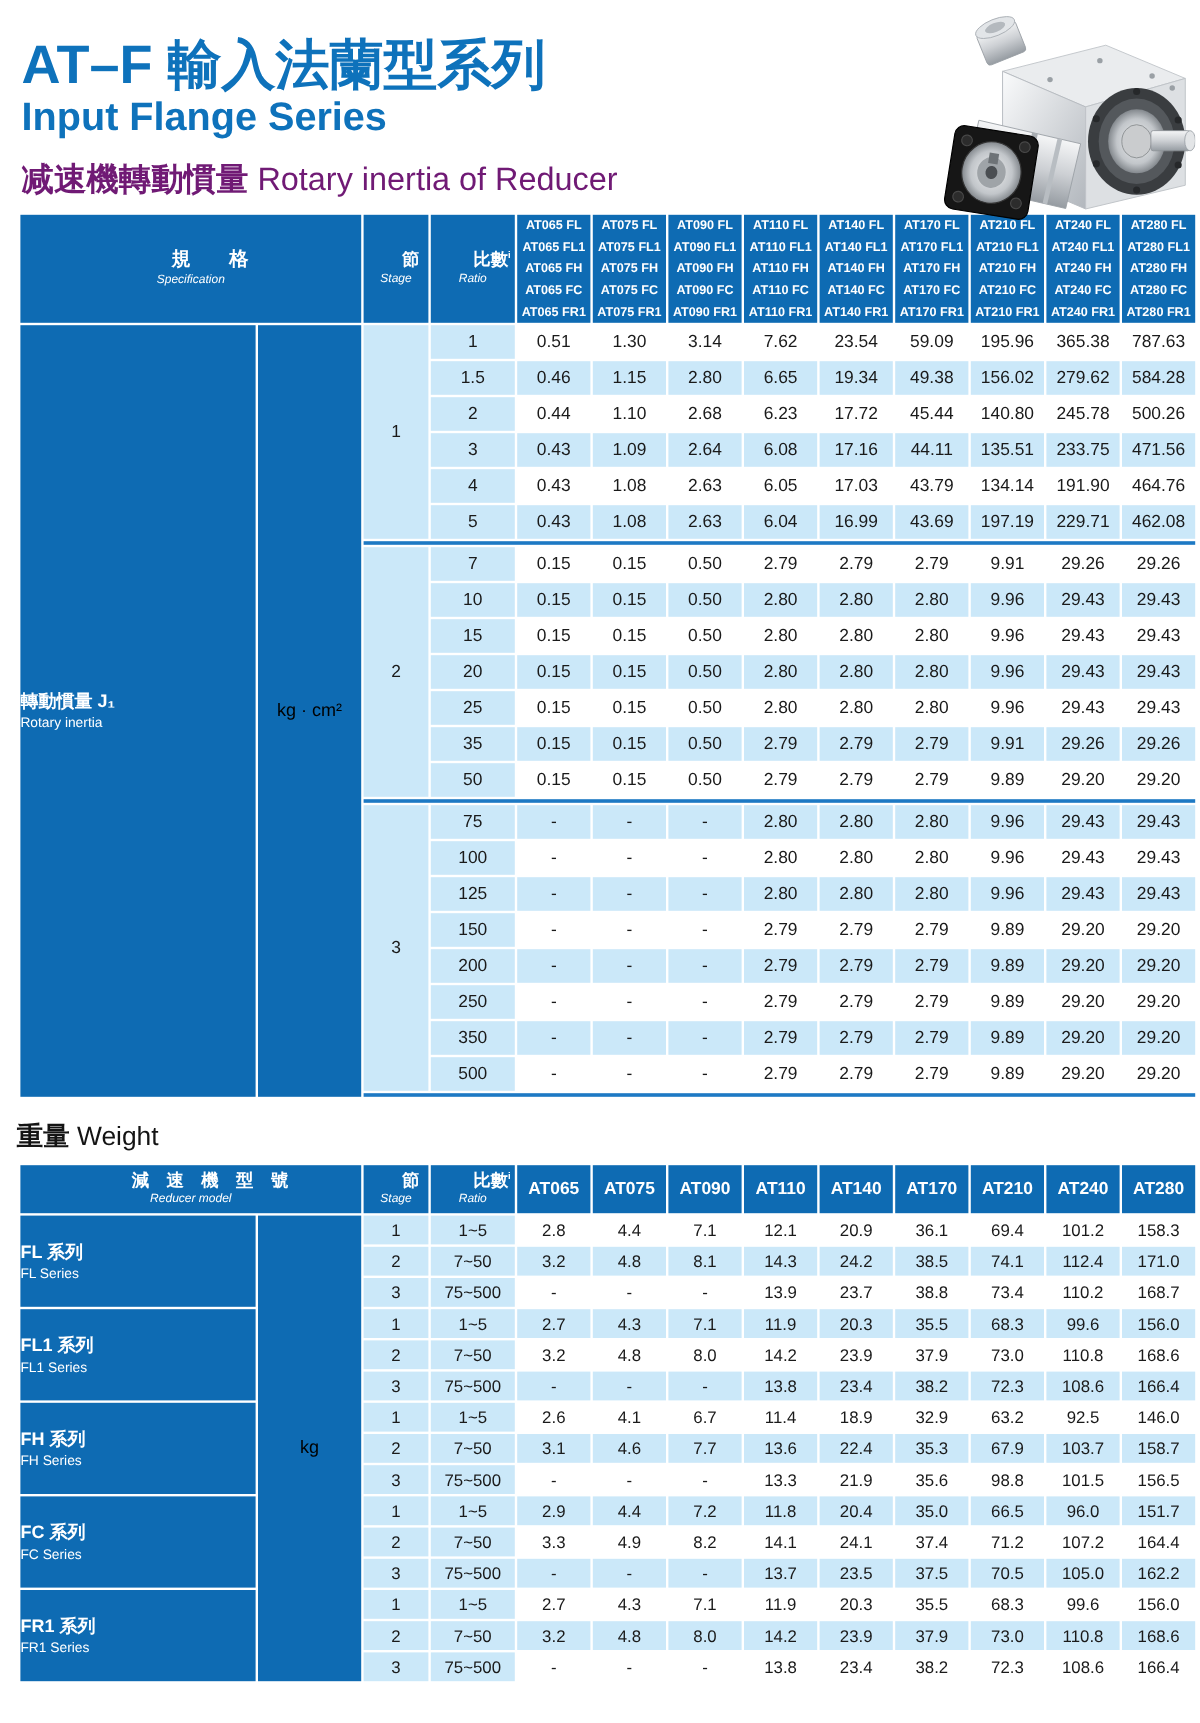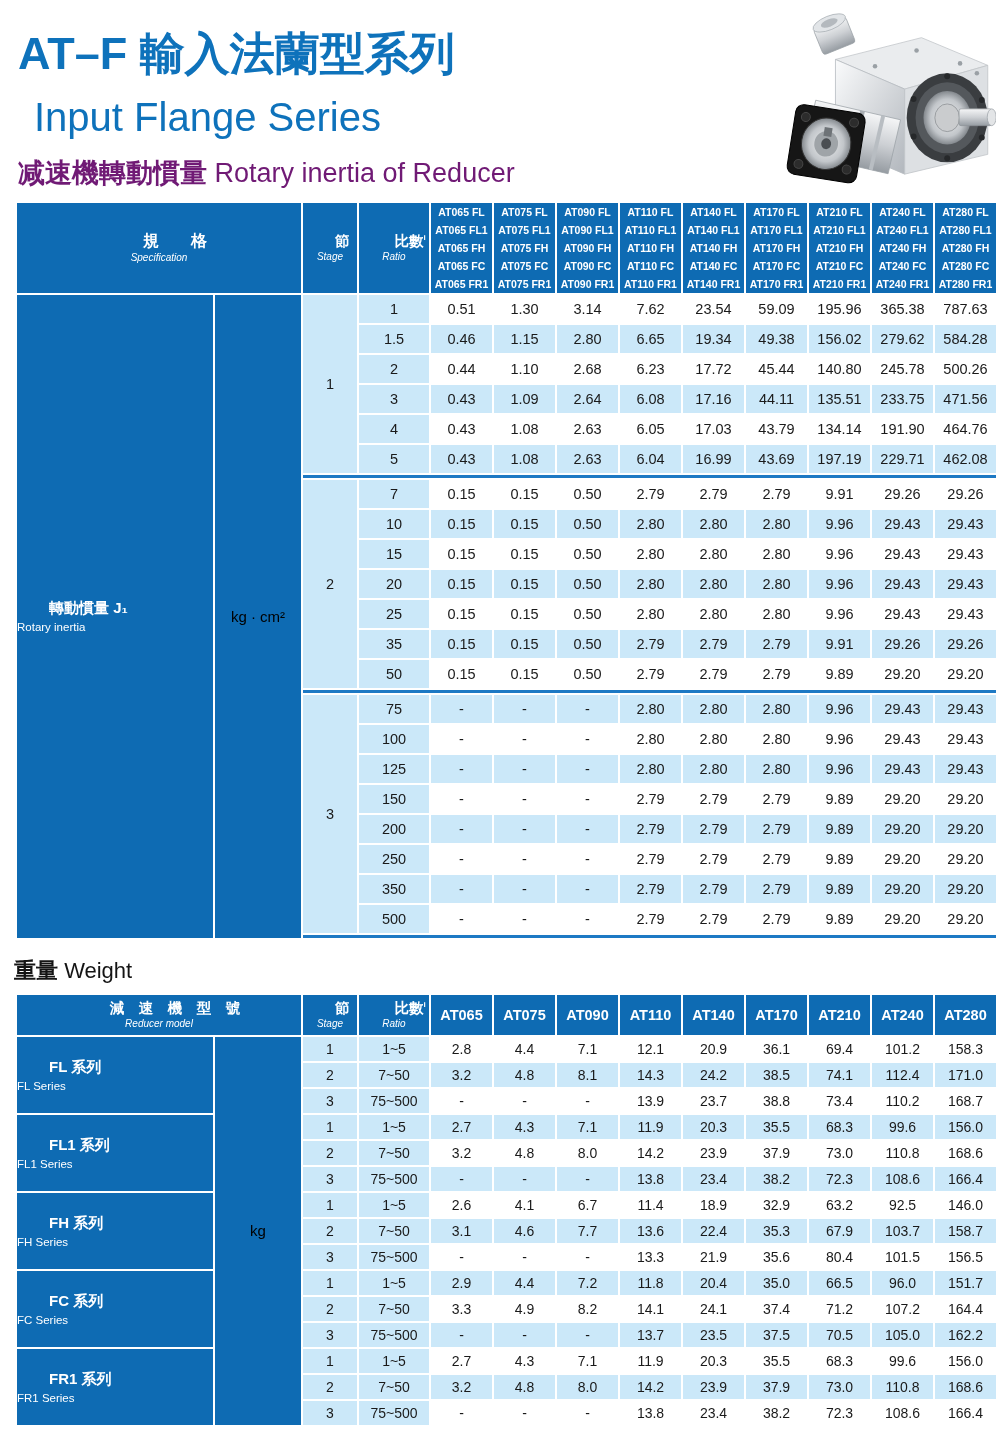--- a/index.html
+++ b/index.html
@@ -3,38 +3,38 @@
 <meta charset="utf-8">
 <style>
   html,body { margin:0; padding:0; background:#fff; }
   .page {
     position:relative; width:1000px; height:1436px; background:#fff; overflow:hidden;
     font-family:"Liberation Sans","DejaVu Sans",sans-serif; color:#1a1a1a;
   }
   
   .titles { padding:30px 0 0 18px; }
   .title-zh { margin:0; font-size:45px; font-weight:700; color:var(--titleblue,#0e72bb); line-height:1.08; letter-spacing:0; }
-  .title-en { margin:16px; font-size:40px; font-weight:400; color:var(--titleblue,#0e72bb); line-height:1.1; }
+  .title-en { margin:0; font-size:33px; font-weight:700; color:var(--titleblue,#0e72bb); line-height:1.1; }
   .subtitle { margin:16px 0 10px 0; font-size:27px; font-weight:400; color:#701a75; }
   .subtitle .zh { font-weight:700; }
   
   .product { position:absolute; top:8px; right:4px; width:238px; height:178px; }
   
   table.data-table { width:983px; margin-left:15px; border-collapse:separate; border-spacing:2px; table-layout:fixed; }
   table.data-table td { padding:0; overflow:hidden; }
   .hcell { background:var(--blue,#0e6bb3); color:#fff; text-align:center; vertical-align:middle; }
   .hz { font-size:14.5px; font-weight:700; line-height:1.3; white-space:nowrap;padding-left:32px; }
   .spec-head .hz { font-size:16px; }
   .he { font-size:10px; font-weight:400; line-height:1.25;font-style:italic; }
   .mk { font-size:8px; vertical-align:super; }
   .model-head { font-size:10.5px; font-weight:700; padding:4px 0 3px; }
   .model-head div { line-height:18px; white-space:nowrap; }
   .col-head { font-size:14.5px; font-weight:700; height:40px; }
   .side-label { background:var(--blue,#0e6bb3); color:#fff; vertical-align:middle; padding-left:12px; text-align:left; }
-  .side-label .zh { font-size:15px; font-weight:700; margin-bottom:3px;padding-left:32px; }
+  .side-label .zh { font-size:15px; font-weight:700; margin-bottom:3px; }
   .side-label .en { font-size:11.5px; font-weight:400; }
   .unit-cell { background:var(--blue,#0e6bb3); color:#000000; text-align:center; vertical-align:middle; font-size:15px; }
   .stage-cell, .ratio-cell { background:var(--lblue,#cbe8f9); text-align:center; vertical-align:middle; font-size:14.5px; color:#1a1a1a; }
   .data-cell { text-align:center; vertical-align:middle; font-size:14.5px; color:#1a1a1a; }
   .rw .data-cell { background:#fff; }
   .rb .data-cell { background:var(--lblue,#cbe8f9); }
   #inertia-table tbody tr { height:28px; }
   #inertia-table tr.divider { height:3px; }
   #inertia-table tr.divider td { background:var(--divblue,#1d79c4); height:3px; line-height:0; }
   #weight-table tbody tr { height:24px; }
@@ -655,21 +655,21 @@
         </tr>
         <tr class="rw">
           <td class="stage-cell">3</td>
           <td class="ratio-cell">75~500</td>
           <td class="data-cell">-</td>
           <td class="data-cell">-</td>
           <td class="data-cell">-</td>
           <td class="data-cell">13.3</td>
           <td class="data-cell">21.9</td>
           <td class="data-cell">35.6</td>
-          <td class="data-cell">80.4</td>
+          <td class="data-cell">98.8</td>
           <td class="data-cell">101.5</td>
           <td class="data-cell">156.5</td>
         </tr>
         <tr class="rb">
           <td class="side-label" rowspan="3">
             <div class="zh">FC 系列</div>
             <div class="en">FC Series</div>
           </td>
           <td class="stage-cell">1</td>
           <td class="ratio-cell">1~5</td>

